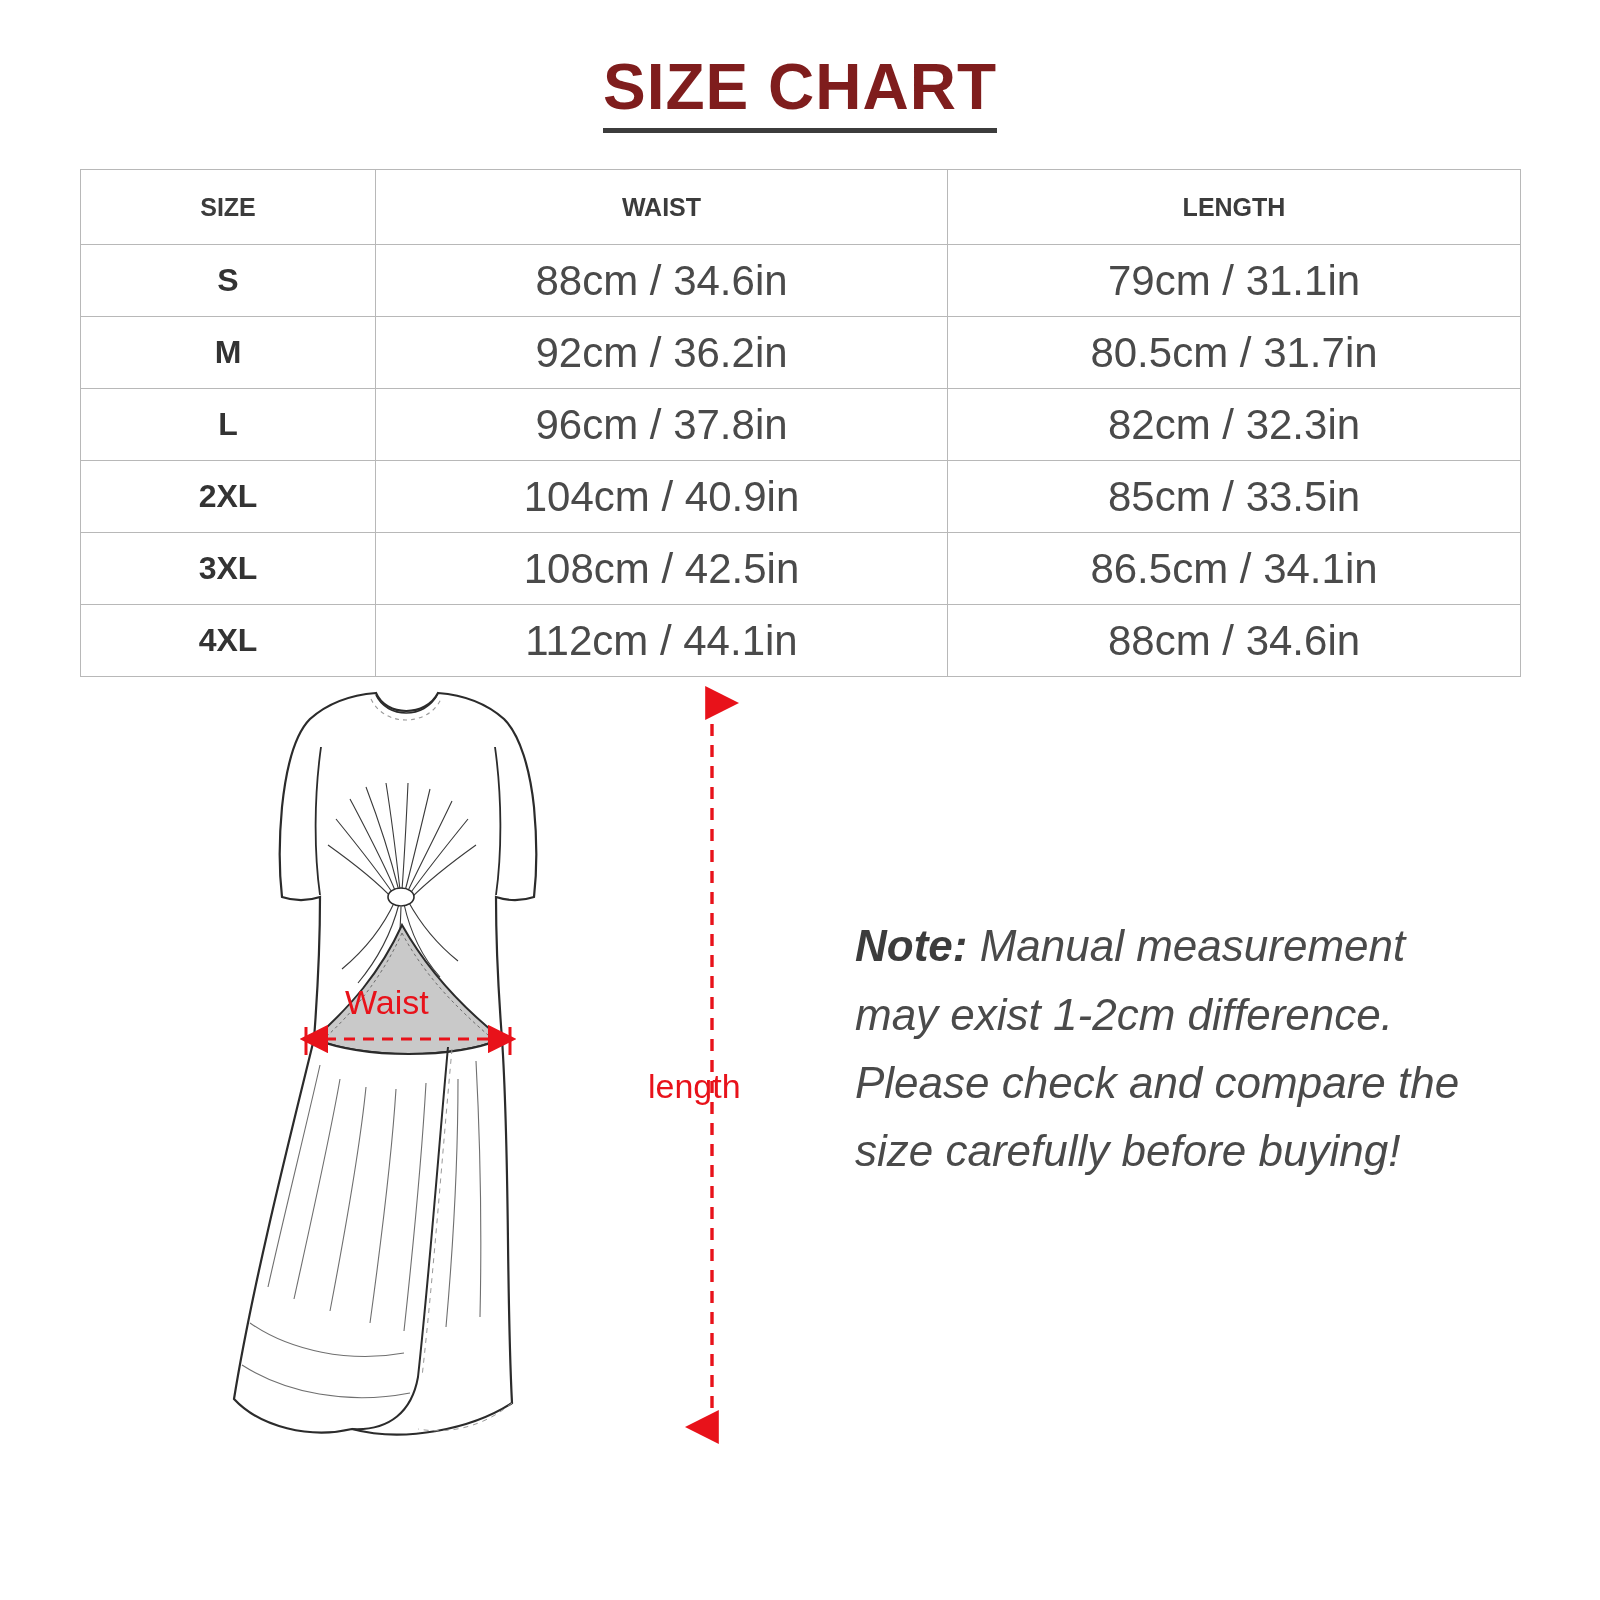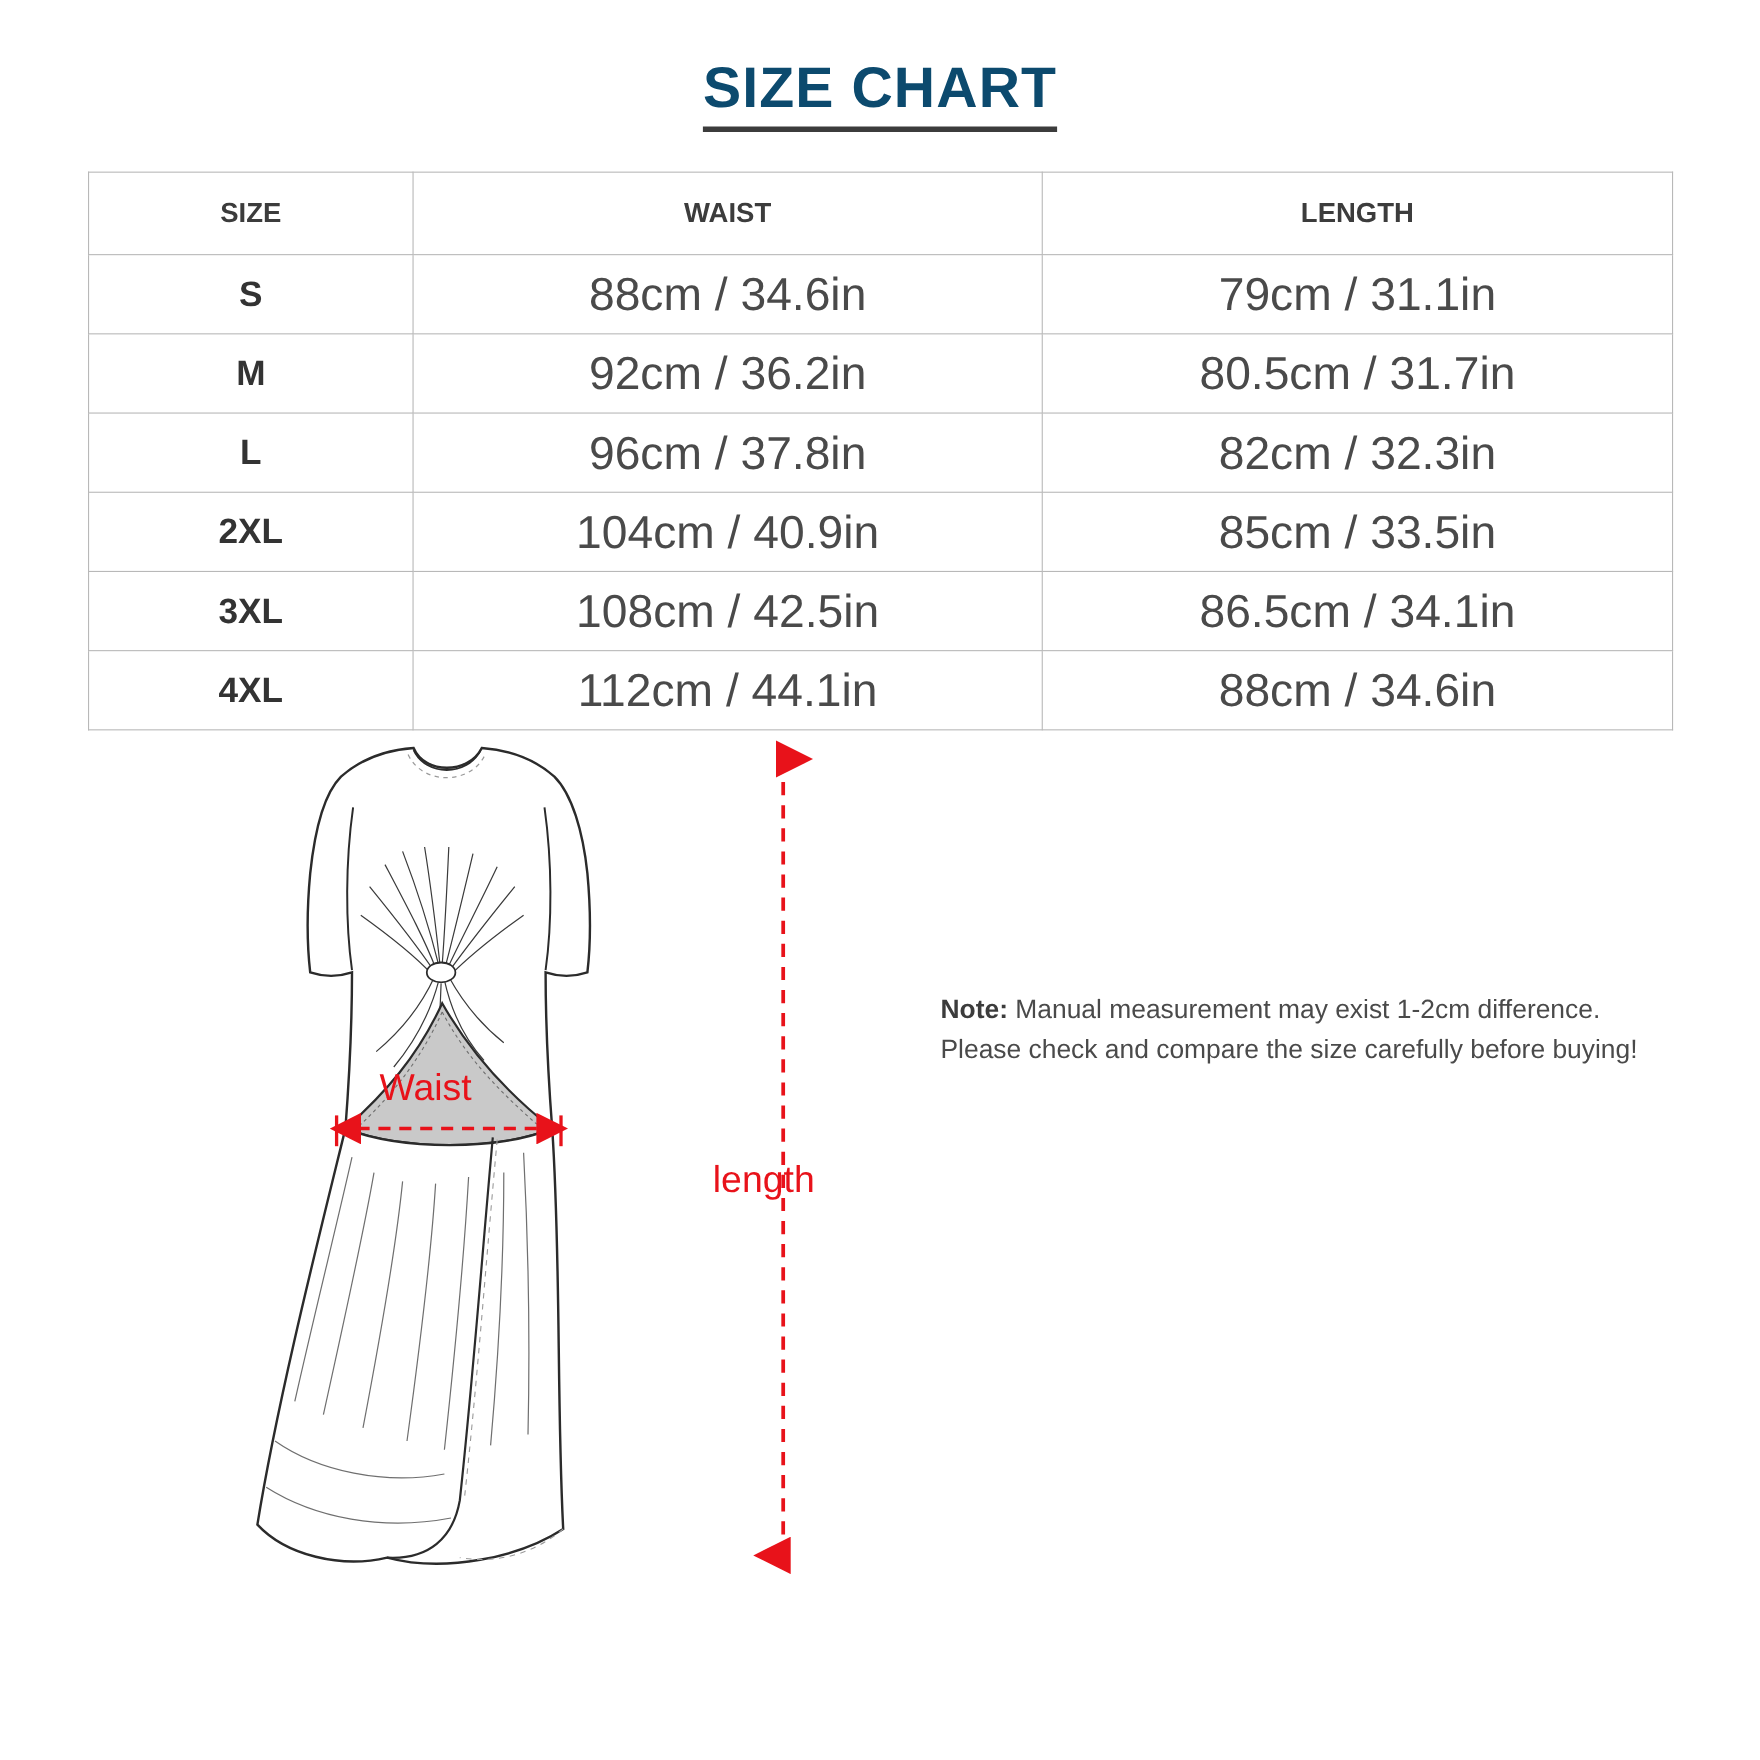--- a/index.html
+++ b/index.html
@@ -17,24 +17,24 @@
   }
 
   
   .title-wrap {
     width: 100%;
     text-align: center;
     padding-top: 52px;
   }
   .title {
     display: inline-block;
-    font-size: 52px;
+    font-size: 64px;
     font-weight: bold;
     letter-spacing: 1px;
-    color: #0c4a6e;
+    color: #7f1d1d;
     border-bottom: 5px solid #3c3c3c;
     padding-bottom: 6px;
     line-height: 1.1;
   }
 
   
   .table-wrap {
     margin: 36px auto 0 auto;
     width: 1440px;
   }
@@ -101,23 +101,24 @@
     color: #e8121a;
     font-family: "Liberation Sans", sans-serif;
   }
 
   
   .note-block {
     position: absolute;
     left: 855px;
     top: 235px;
     width: 640px;
-    font-size: 24px;
+    font-size: 44px;
     line-height: 1.55;
     color: #4a4a4a;
+    font-style: italic;
   }
   .note-label {
     font-weight: bold;
     color: #3c3c3c;
   }
 </style>
 </head>
 <body>
 
 <div class="title-wrap">

